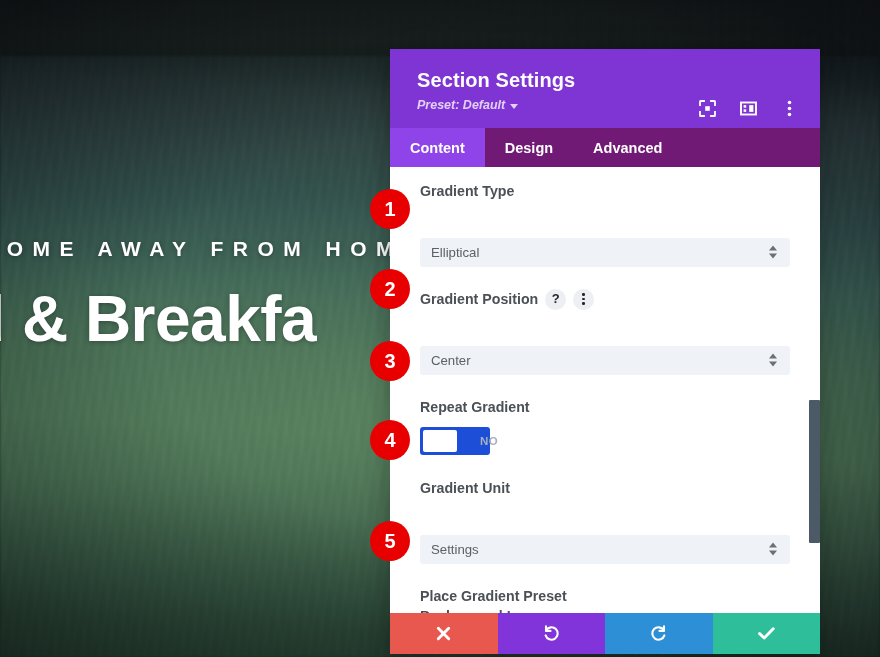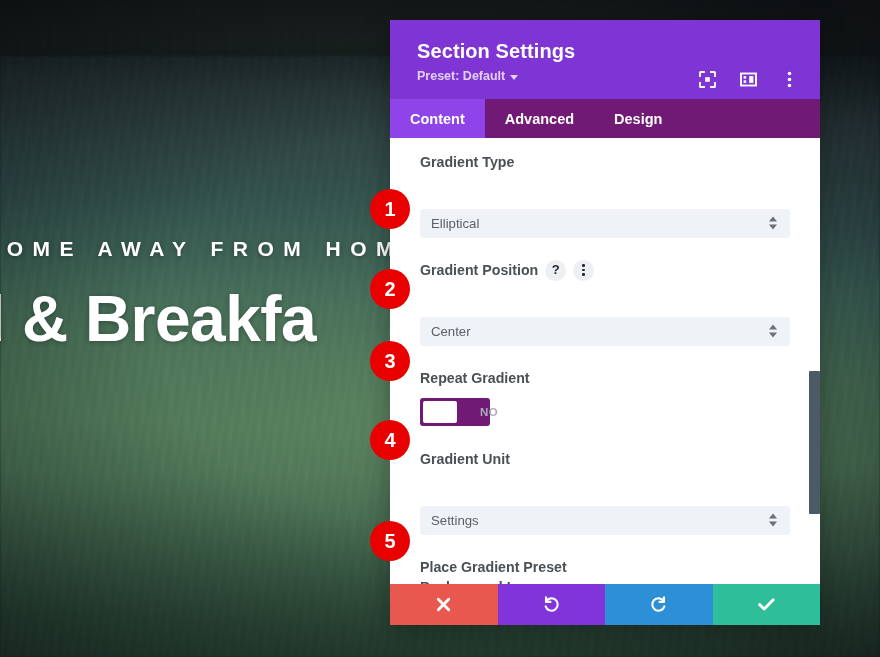--- a/index.html
+++ b/index.html
@@ -114,21 +114,21 @@
     white-space: nowrap;
     margin-left: -34px;
     margin-top: 28px;
     line-height: 1;
   }
 
   
   #settings-panel {
     position: absolute;
     left: 390px;
-    top: 20px;
+    top: 49px;
     width: 430px;
     height: 605px;
     background: #ffffff;
     box-shadow: 0 6px 26px rgba(0,0,0,0.32);
     display: flex;
     flex-direction: column;
     overflow: hidden;
   }
 
   .panel-header {
@@ -146,20 +146,21 @@
   }
   .panel-preset {
     margin-top: 6px;
     color: #e3d0f7;
     font-size: 12.5px;
     font-weight: 700;
     display: inline-flex;
     align-items: center;
     gap: 5px;
     cursor: pointer;
+    font-style: italic;
   }
   .caret-down {
     width: 0; height: 0;
     border-left: 4px solid transparent;
     border-right: 4px solid transparent;
     border-top: 5px solid #e3d0f7;
     display: inline-block;
     margin-top: 2px;
   }
 
@@ -318,21 +319,21 @@
     flex: 0 0 auto;
   }
   .toggle-text {
     font-size: 11.5px;
     font-weight: 700;
     letter-spacing: 0.4px;
     flex: 1 1 auto;
     text-align: center;
   }
   .toggle.off {
-    background: #701a75;
+    background: #1d4ed8;
     flex-direction: row;
     gap: 23px;
   }
   .toggle.off .toggle-text { color: #a8b0ba; }
   .toggle.on {
     background: #7f1d1d;
     flex-direction: row-reverse;
   }
   .toggle.on .toggle-text { color: #ffffff; }
 
@@ -442,22 +443,22 @@
             <circle cx="2.5" cy="2.5" r="1.8" fill="#fff"></circle>
             <circle cx="2.5" cy="8.5" r="1.8" fill="#fff"></circle>
             <circle cx="2.5" cy="14.5" r="1.8" fill="#fff"></circle>
           </svg>
         </div>
       </div>
     </div>
 
     <div class="panel-tabs">
       <div class="tab active">Content</div>
+      <div class="tab">Design</div>
       <div class="tab">Advanced</div>
-      <div class="tab">Design</div>
     </div>
 
     <div class="panel-body">
 
       <div class="field">
         <div class="field-label">Gradient Type</div>
         <div class="select-wrap">
           <div class="select-box">Elliptical</div>
           <div class="spinner-arrows">
             <span class="up"></span>

